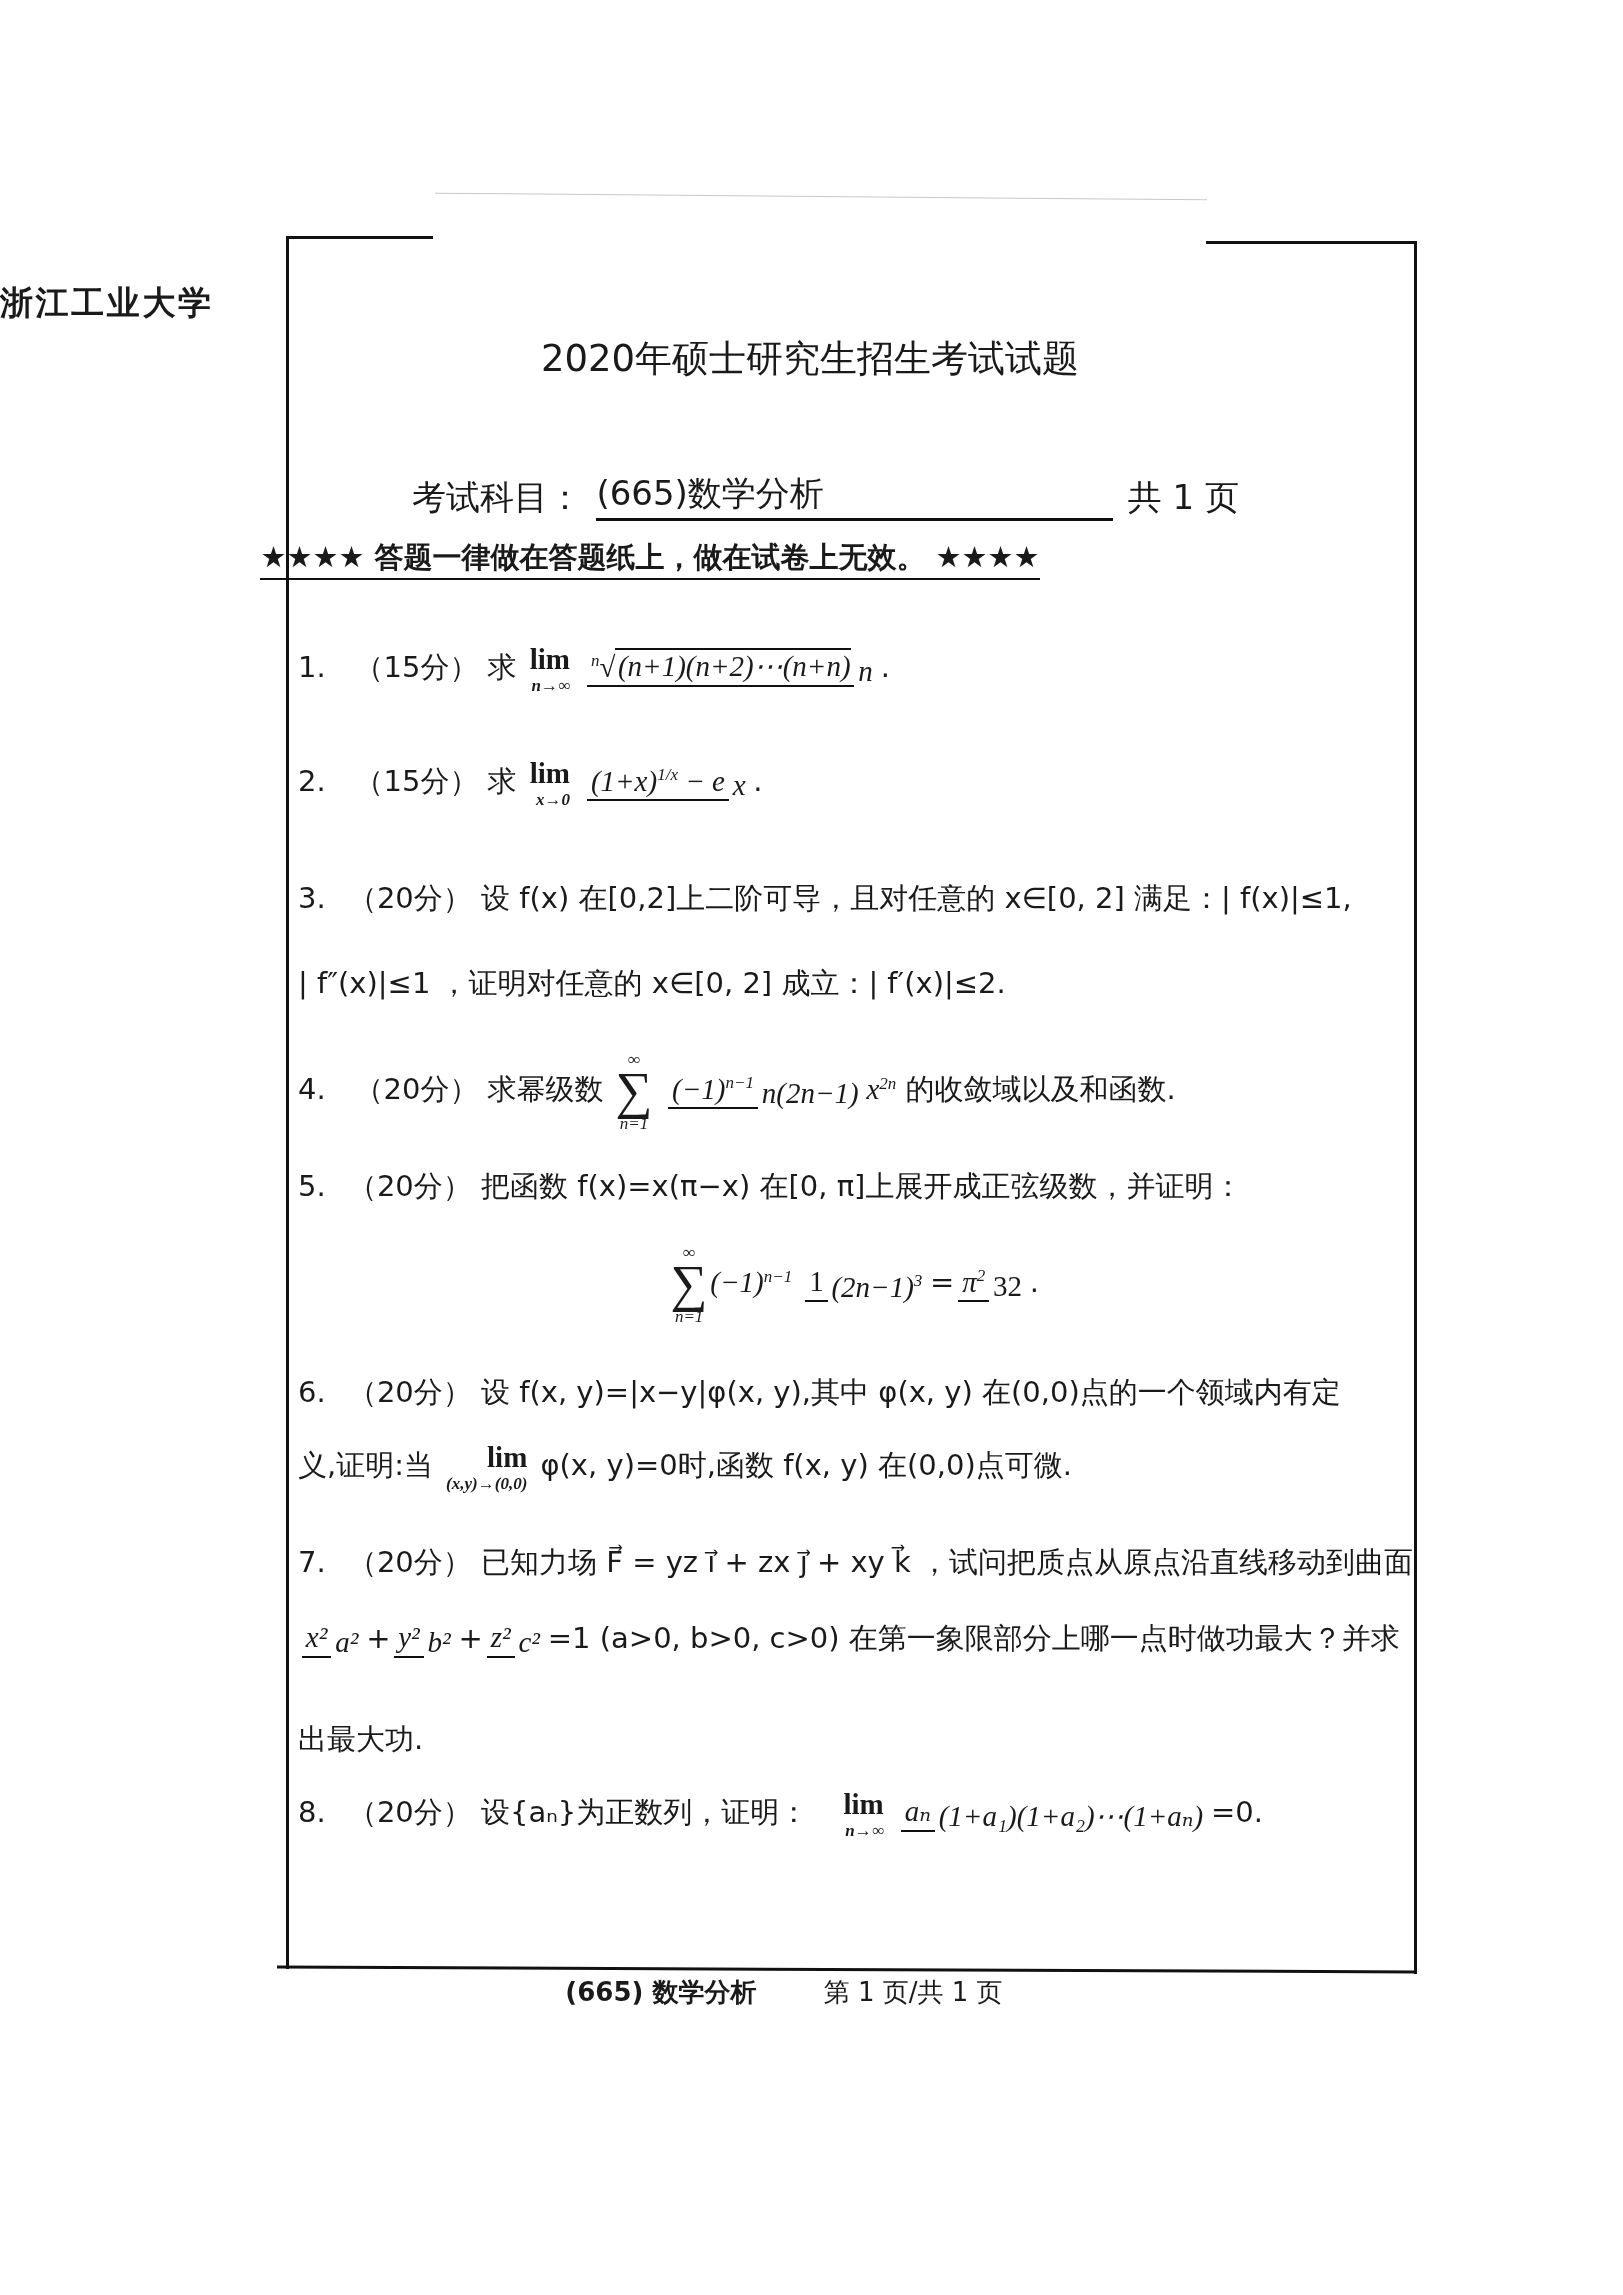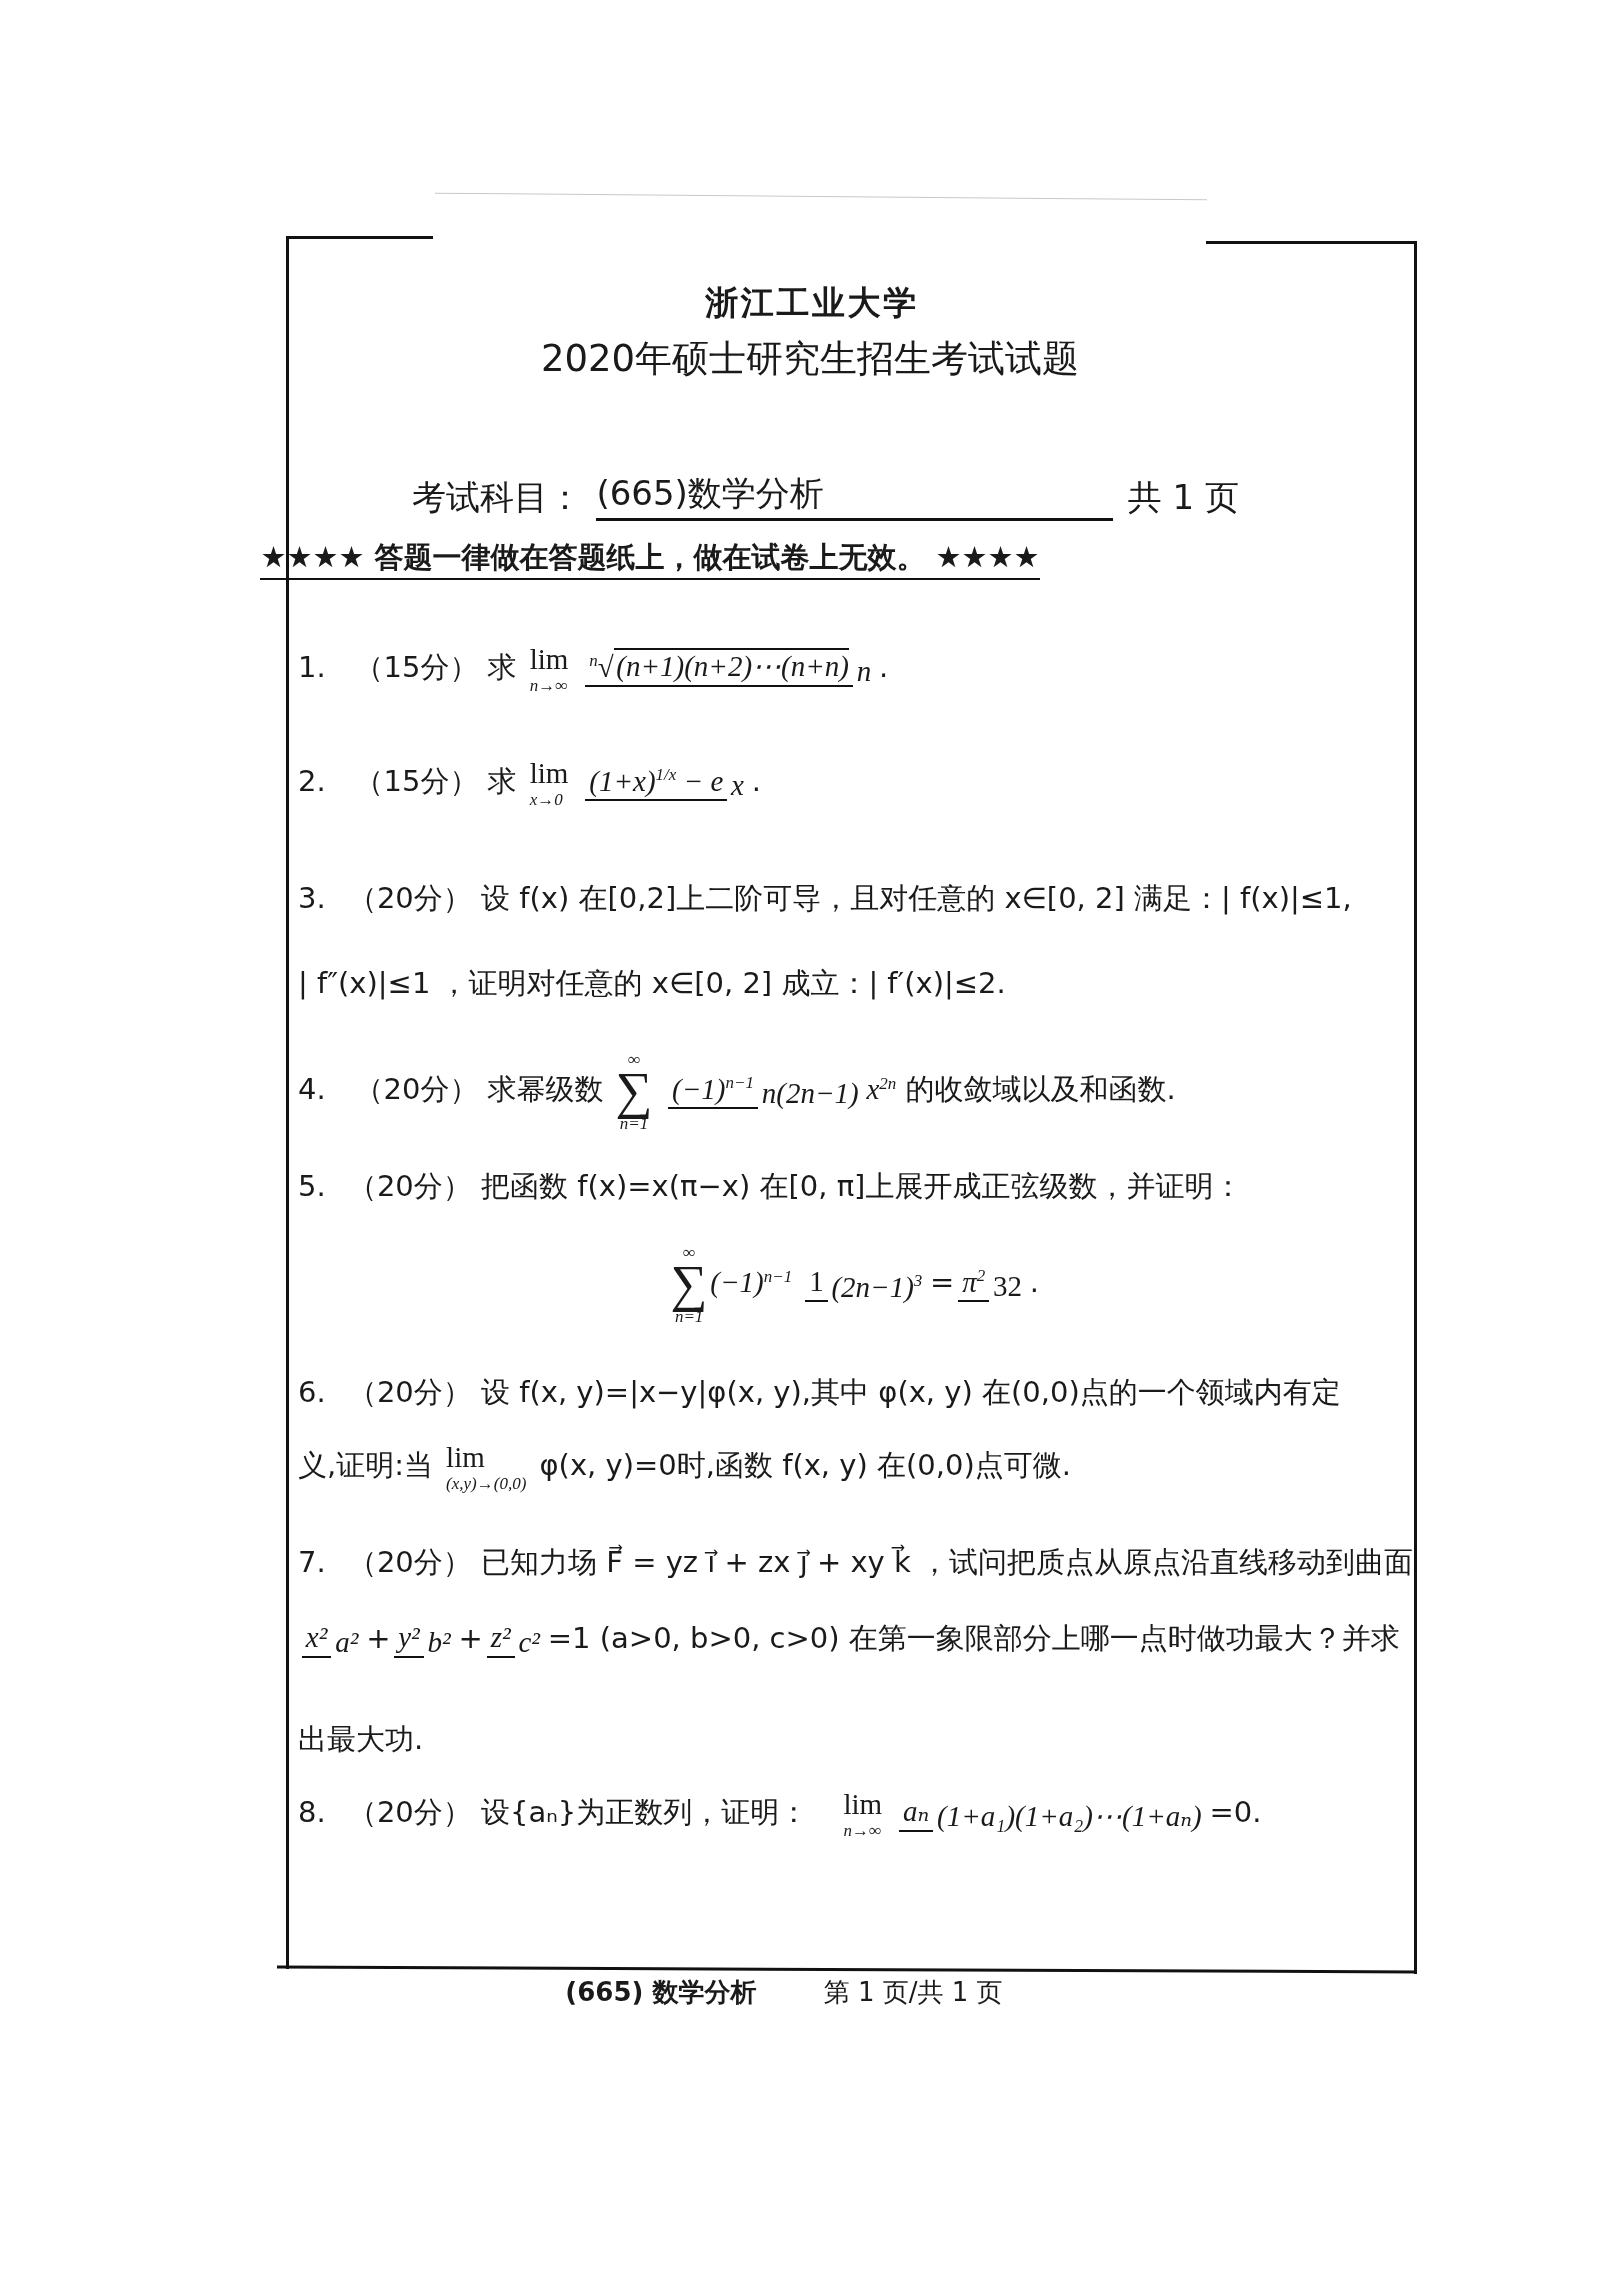--- a/index.html
+++ b/index.html
@@ -4,31 +4,31 @@
 <style>
   html, body { margin:0; padding:0; background:#ffffff; }
   body { width:1624px; height:2295px; position:relative; overflow:hidden;
          font-family:"Liberation Serif","DejaVu Serif",serif; color:#1a1a1a; }
   .abs { position:absolute; }
   .scanline { position:absolute; height:1.3px; background:#c8c8c8; }
   .border-seg { position:absolute; background:#111; }
   .math { font-family:"Liberation Serif","DejaVu Serif",serif; font-style:italic; }
   .rm { font-style:normal; }
   .cjk { font-family:"DejaVu Sans","Liberation Sans",sans-serif; }
-  .title1 { left:0; width:1624px; top:281px; text-align:center; font-size:33px; font-weight:bold; letter-spacing:2.6px; }
+  .title1 { left:0; width:1624px; top:281px; text-align:left; font-size:33px; font-weight:bold; letter-spacing:2.6px; }
   .title2 { left:0; width:1620px; top:334px; text-align:center; font-size:37px; }
   .subject-row { top:471px; left:412px; font-size:34px; display:flex; align-items:flex-end; }
   .subject-underline { display:inline-block; width:517px; border-bottom:3.3px solid #111; text-align:left; margin:0 14.4px; padding-bottom:1.3px; }
   .notice { top:538px; left:0; width:1300px; text-align:center; font-size:29px; font-weight:bold; }
   .notice span.u { border-bottom:2.6px solid #111; padding-bottom:3.9px; }
   .q { position:absolute; left:298px; font-size:29px; line-height:1; white-space:nowrap; }
   .frac { display:inline-flex; flex-direction:row; align-items:center; vertical-align:middle; margin:0 3.9px; }
   .frac .num { padding:0 3.9px 3.9px 3.9px; border-bottom:2px solid #111; }
   .frac .den { padding:3.9px 3.9px 0 3.9px; }
-  .lim { display:inline-flex; flex-direction:column; align-items:flex-start; vertical-align:middle; margin:0 3.9px; }
+  .lim { display:inline-flex; flex-direction:column; align-items:flex-end; vertical-align:middle; margin:0 3.9px;font-weight:bold; }
   .lim .sub { font-size:17px; font-style:italic; margin-top:2.6px; }
   .sum { display:inline-flex; flex-direction:column; align-items:center; vertical-align:middle; margin:0 2.6px; }
   .sum .big { font-size:52px; line-height:0.9; font-style:normal; }
   .sum .sm { font-size:17px; font-style:italic; }
   sup { font-size:17px; }
   .root { border-top:2px solid #111; padding-left:2.6px; }
   .footer { top:1975px; left:0; width:1568px; text-align:center; font-size:26px; }
 </style>
 </head>
 <body>

